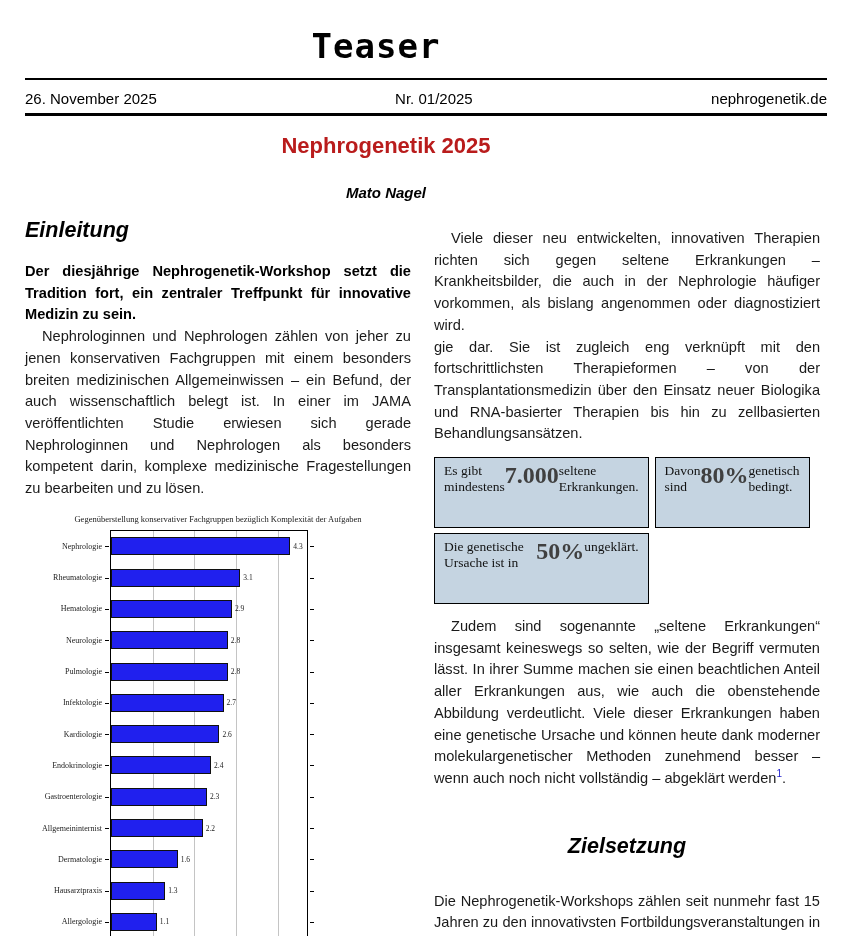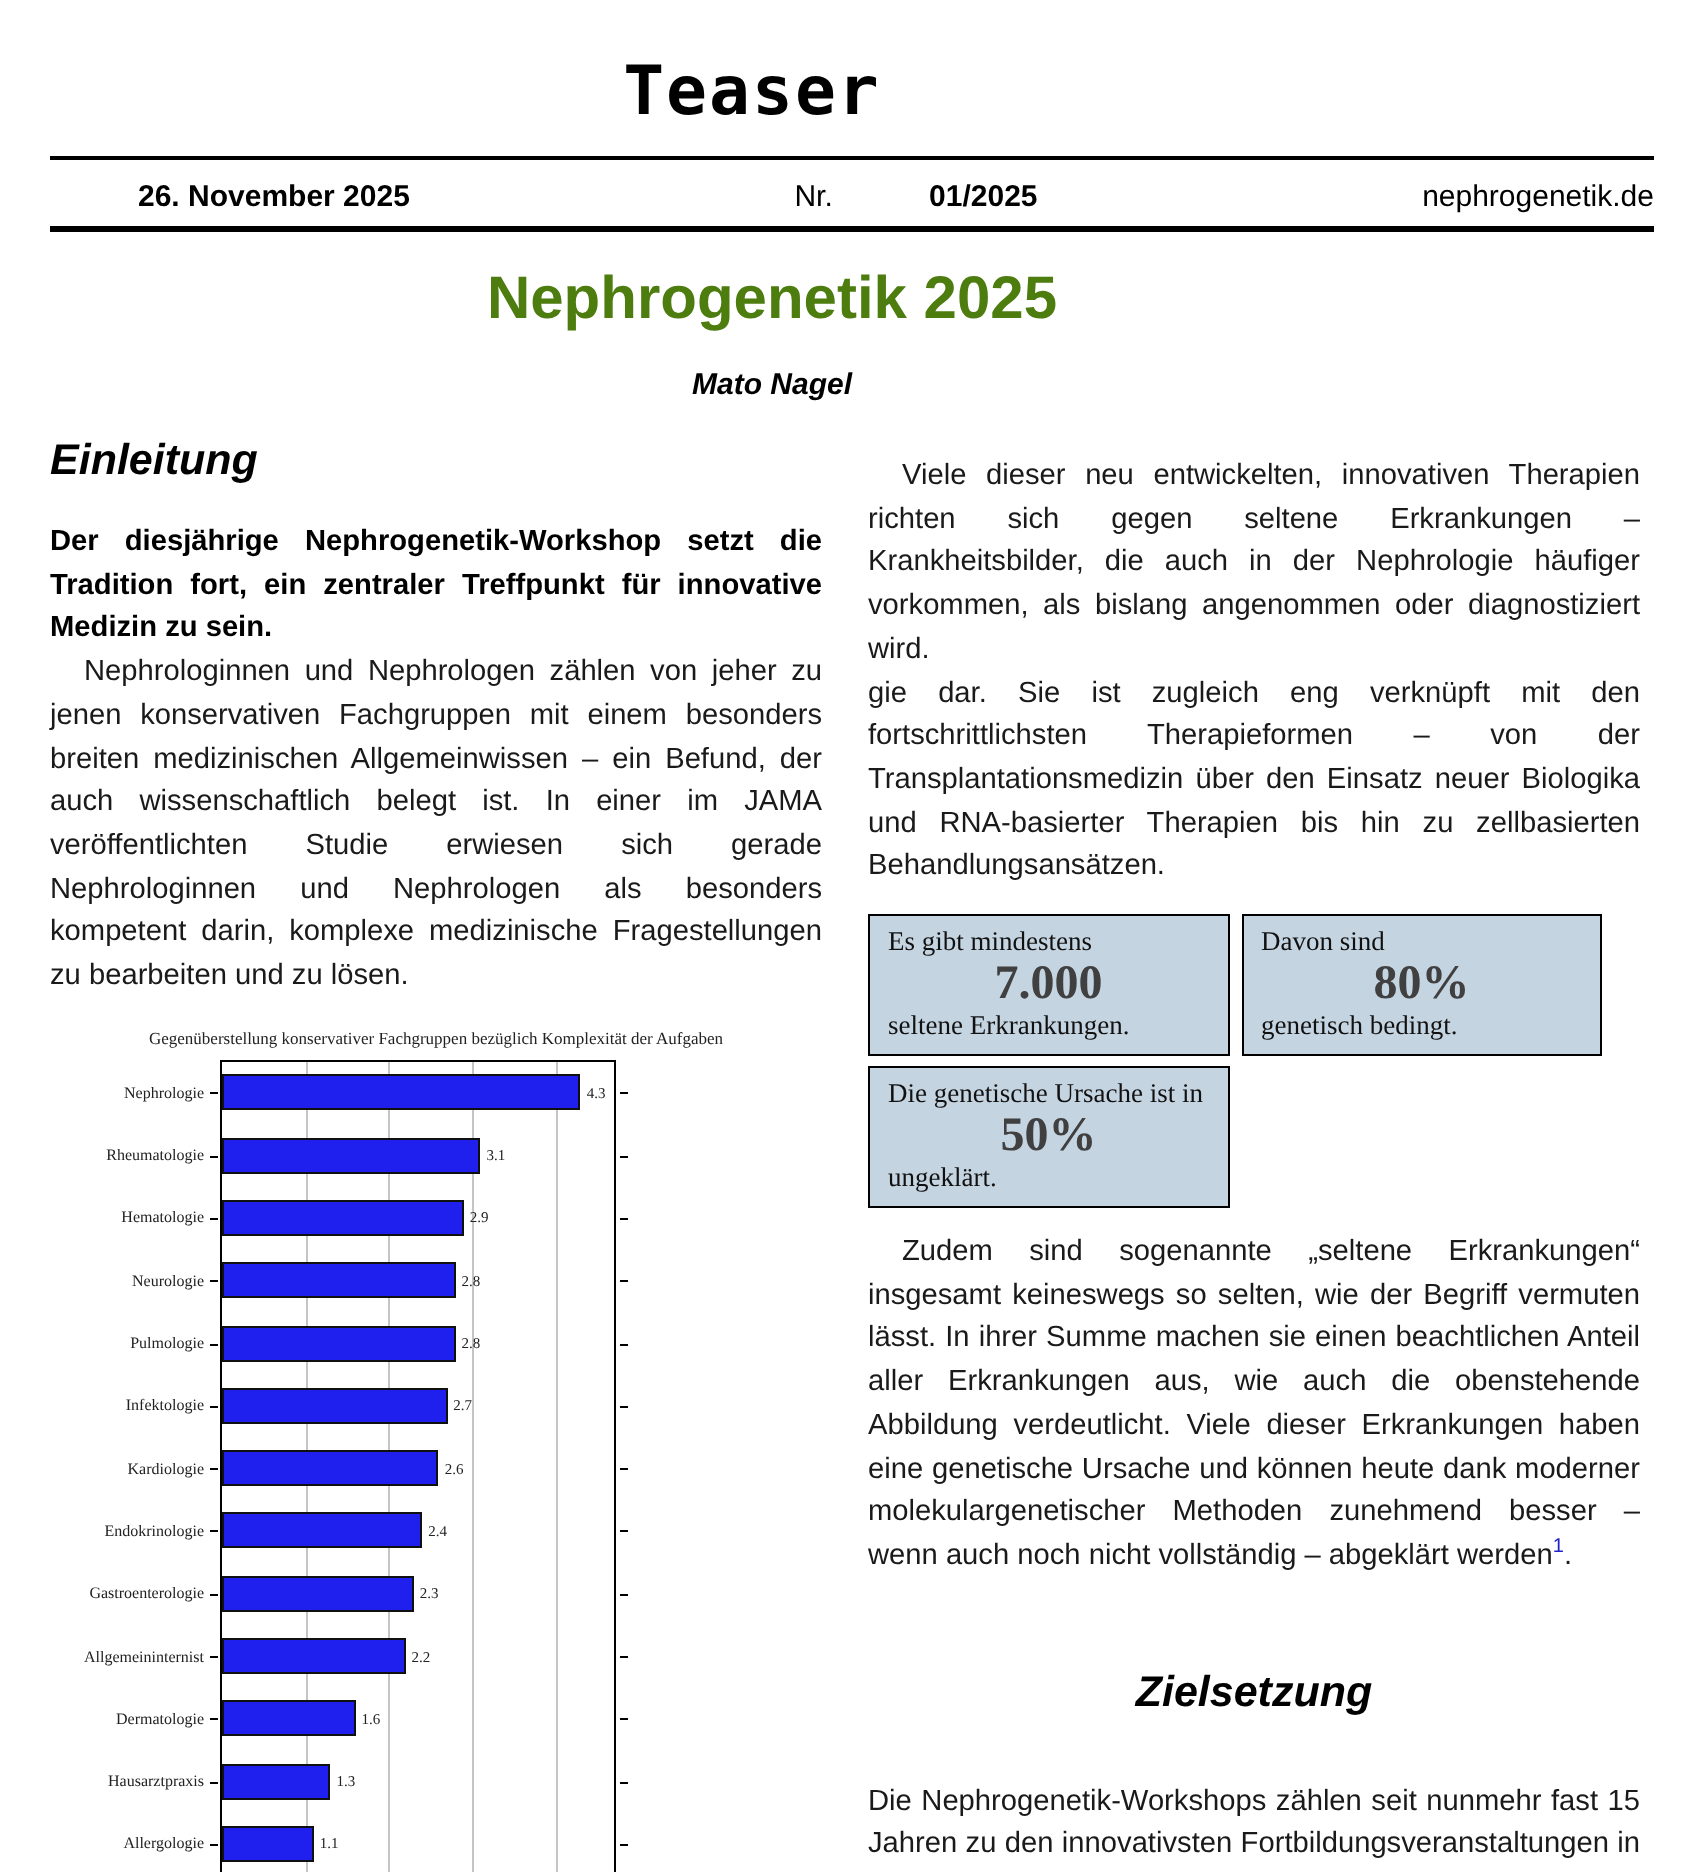--- a/index.html
+++ b/index.html
@@ -7,42 +7,42 @@
         font-family:"Liberation Sans",sans-serif;color:#1a1a1a;}
 
   
   .masthead{position:absolute;top:26px;left:0;width:752px;text-align:center;
             font-family:"DejaVu Sans Mono",monospace;font-weight:700;font-size:34px;
             letter-spacing:1px;color:#000;}
   .rule-thin{position:absolute;left:25px;right:25px;top:78px;height:1.5px;background:#000;}
   .rule-thick{position:absolute;left:25px;right:25px;top:113px;height:2.5px;background:#000;}
   .dateline{position:absolute;left:25px;right:25px;top:87px;height:22px;
             display:flex;justify-content:space-between;align-items:center;font-size:15px;color:#000;}
-  .dateline .b{font-weight:700;margin-left:44px;}
+  .dateline .b{font-weight:400;}
 
   .doc-title{position:absolute;top:133px;left:0;width:772px;text-align:center;
-             font-size:30px;font-weight:700;color:#4d7c0f;}
+             font-size:22px;font-weight:700;color:#b91c1c;}
   .doc-author{position:absolute;top:184px;left:0;width:772px;text-align:center;
               font-size:15px;font-weight:700;font-style:italic;color:#000;}
 
   
   .col-left{position:absolute;left:25px;top:218px;width:386px;}
   .col-right{position:absolute;left:434px;top:228px;width:386px;}
 
   .sec-h{margin:0 0 18px 0;font-size:21.5px;font-weight:700;font-style:italic;color:#000;}
   .sec-h.spaced{margin-top:44px;margin-bottom:32px;text-align:center;}
   .body{margin:0;text-align:justify;font-size:14.6px;line-height:21.7px;color:#1a1a1a;}
   .body.bold{font-weight:700;color:#000;}
   .indent{text-indent:17px;}
   .fn{color:#2222cc;font-size:10px;vertical-align:super;line-height:0;text-decoration:none;}
 
   
   .boxes{display:grid;grid-template-columns:1fr 1fr;gap:5px 6px;margin:12px 0;width:367px;}
   .ibox{background:#c5d4e1;border:1.6px solid #000;height:71px;box-sizing:border-box;
-        padding:5px 9px 6px;display:flex;flex-direction:column;justify-content:space-between;
+        padding:5px 9px 6px;display:flex;justify-content:space-between;
         font-family:"Liberation Serif",serif;font-size:13.5px;color:#111;}
   .ibox .big{text-align:center;color:#404040;font-weight:700;font-size:24px;line-height:25px;}
 
   
   .chart{position:relative;margin-top:14px;width:386px;}
   .chart-title{text-align:center;font-family:"Liberation Serif",serif;font-size:8.5px;
                color:#222;margin-bottom:6px;white-space:nowrap;}
   .plot{position:relative;margin-left:85px;width:196px;height:407px;border:1px solid #000;}
   .gl{position:absolute;top:0;bottom:0;width:1px;background:#c4c4c4;}
   .chart-row{position:relative;height:31.3px;display:flex;align-items:center;}

